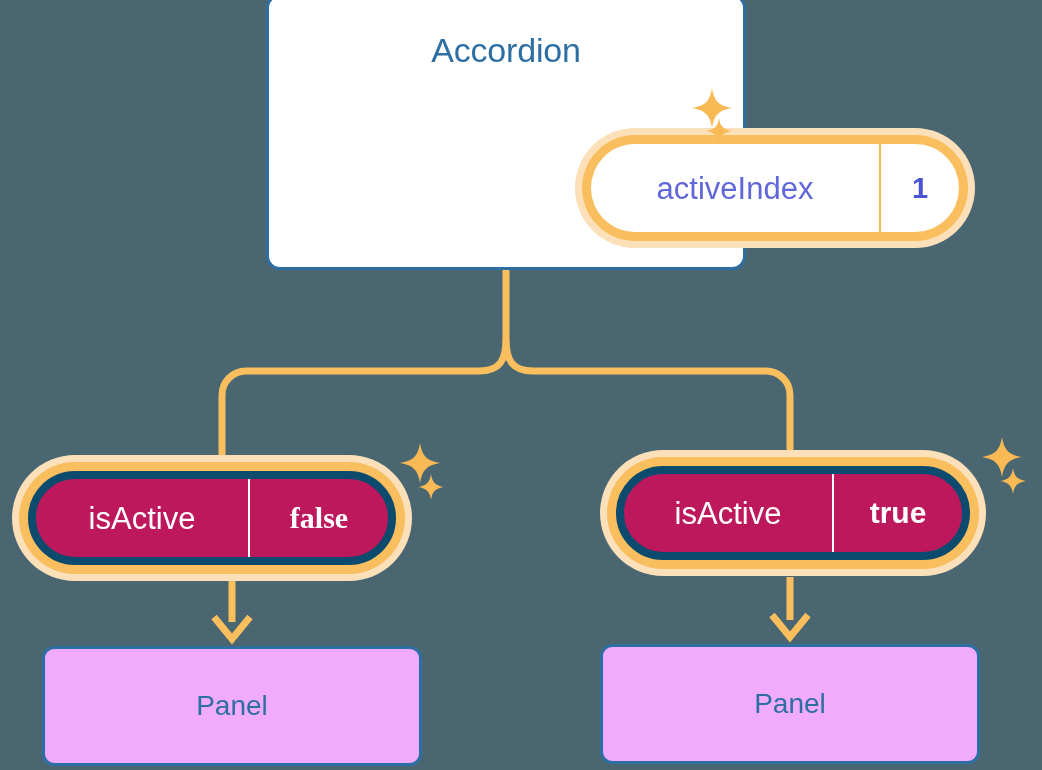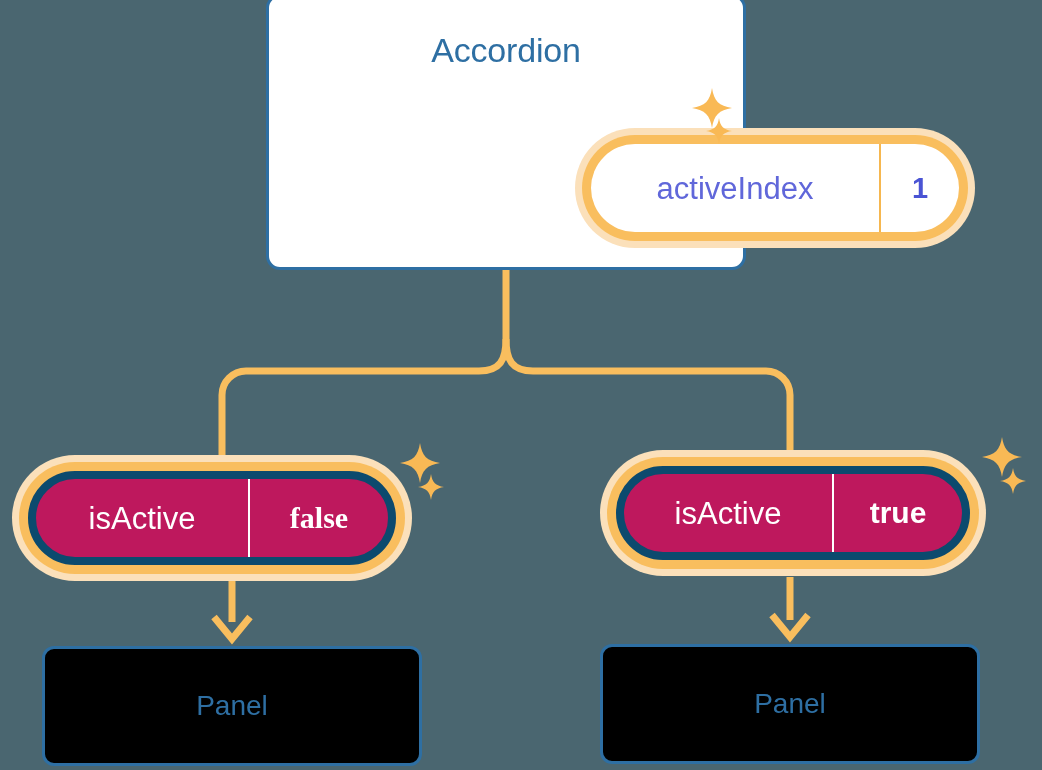--- a/index.html
+++ b/index.html
@@ -79,21 +79,21 @@
   }
   .pill-divider{width:2px;flex:0 0 2px;}
 
   
   .sparkle{position:absolute;pointer-events:none;}
   .sparkle svg{display:block;}
 
   
   .panel-box{
     position:absolute;
-    background:#000000;
+    background:#f0abfc;
     border:3px solid #2e6fa3;
     border-radius:12px;
     box-sizing:border-box;
     display:flex;align-items:center;justify-content:center;
   }
   .panel-label{
     color:#2e6fa3;
     font-size:28px;
     line-height:1;
     white-space:nowrap;

